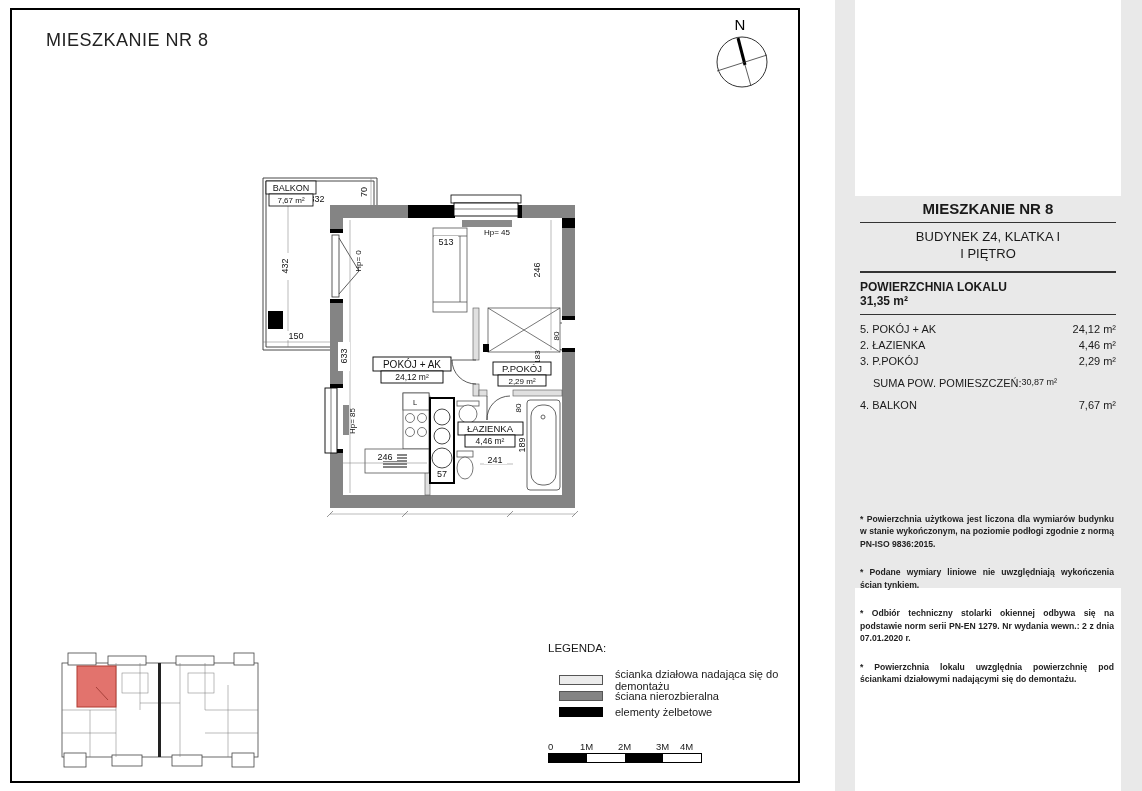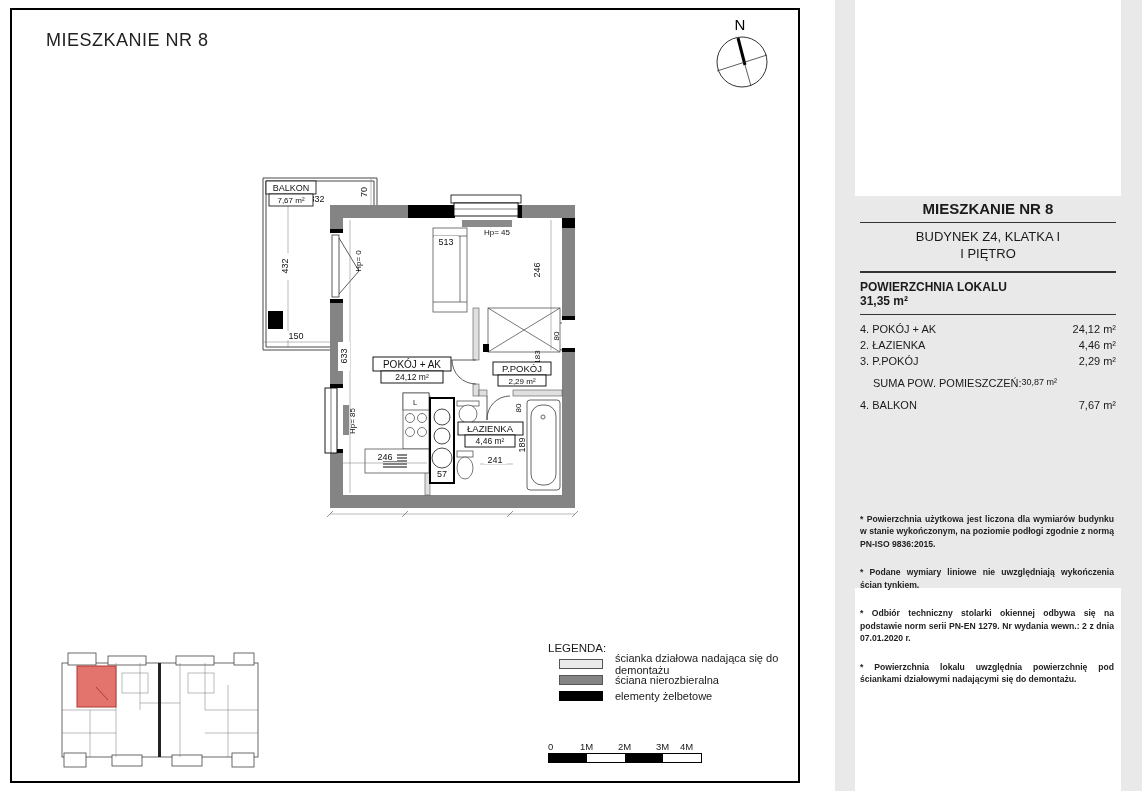--- a/index.html
+++ b/index.html
@@ -4,21 +4,21 @@
 <style>
   html,body{margin:0;padding:0;}
   body{width:1142px;height:791px;background:#fff;font-family:"Liberation Sans","DejaVu Sans",sans-serif;position:relative;overflow:hidden;color:#1a1a1a;}
   .frame{position:absolute;left:10px;top:8px;width:786px;height:771px;border:2px solid #000;}
   .sheet-title{position:absolute;left:46px;top:30px;font-size:18px;letter-spacing:.5px;color:#222;}
   .compass{position:absolute;left:700px;top:10px;}
   .plan{position:absolute;left:255px;top:165px;}
   .plan text{font-family:"Liberation Sans","DejaVu Sans",sans-serif;fill:#111;}
   .overview{position:absolute;left:50px;top:645px;}
   .legend{position:absolute;left:548px;top:642px;width:250px;}
-  .legend-title{font-size:11.5px;margin-bottom:4px;}
+  .legend-title{font-size:11.5px;margin-bottom:20px;}
   .legend-row{display:flex;align-items:center;margin-bottom:5px;height:11px;margin-left:11px;}
   .legend-row svg{margin-right:12px;flex:0 0 auto;}
   .legend-row span{font-size:11px;}
   .scalebar{position:absolute;left:548px;top:741px;width:160px;height:26px;}
   .scalebar .lab{position:absolute;top:0;font-size:9.5px;}
   .bar{position:absolute;left:0;top:12px;width:152px;height:8px;border:1px solid #000;display:flex;}
   .seg{width:38px;height:8px;}
   .seg-b{background:#000;}
   .seg-w{background:#fff;}
   .right-panel{position:absolute;left:835px;top:0;width:307px;height:791px;background:#e9e9e9;}
@@ -320,21 +320,21 @@
     <hr class="hr1">
     <p class="p-sub">BUDYNEK Z4, KLATKA I</p>
     <p class="p-sub">I PIĘTRO</p>
     <hr class="hr2">
     <div class="area-row">
       <span>POWIERZCHNIA LOKALU</span>
       <span>31,35 m²</span>
     </div>
     <div class="room-list">
       <div class="room-row">
-        <span>4. POKÓJ + AK</span>
+        <span>5. POKÓJ + AK</span>
         <span>24,12 m²</span>
       </div>
       <div class="room-row">
         <span>2. ŁAZIENKA</span>
         <span>4,46 m²</span>
       </div>
       <div class="room-row">
         <span>3. P.POKÓJ</span>
         <span>2,29 m²</span>
       </div>

